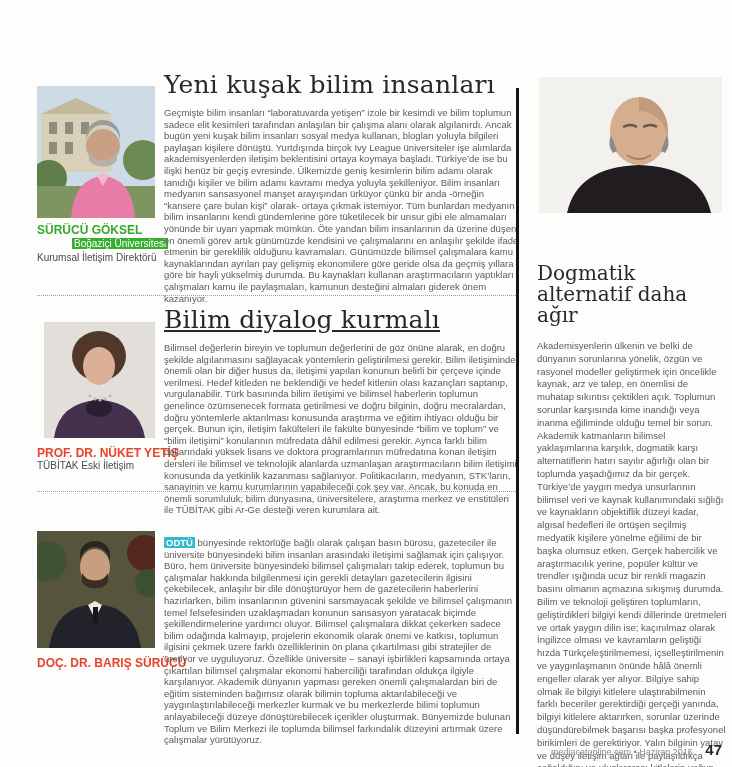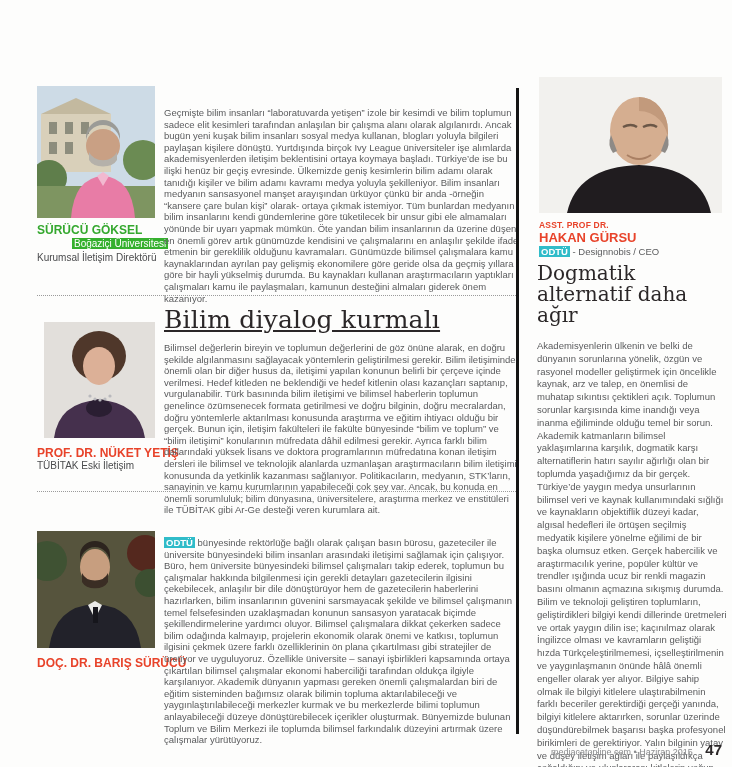--- a/index.html
+++ b/index.html
@@ -51,20 +51,21 @@
       <path d="M52,66 a15,13 0 0 0 28,0 l0,8 a15,10 0 0 1 -28,0 z" fill="#b5b1aa"></path>
       <path d="M34,132 q3,-40 32,-42 q29,2 32,42 z" fill="#e87ca6"></path>
       <polygon points="60,90 66,100 72,90 66,86" fill="#f2b9d0"></polygon>
     </svg>
   </div>
   <div class="abs caption" style="left:37px;top:223px;width:150px;">
     <div class="cap-name green">SÜRÜCÜ GÖKSEL</div>
     <div class="cap-line" style="margin:1px 0;"><span class="hl-green">Boğaziçi Üniversitesi</span></div>
     <div class="cap-line">Kurumsal İletişim Direktörü</div>
   </div>
+  <h1 class="abs headline" style="left:164px;top:70px;">Yeni kuşak bilim insanları</h1>
   <p class="abs body-text" style="left:164px;top:107px;width:356px;">Geçmişte bilim insanları “laboratuvarda yetişen” izole bir kesimdi ve bilim toplumun sadece elit kesimleri tarafından anlaşılan bir çalışma alanı olarak algılanırdı. Ancak bugün yeni kuşak bilim insanları sosyal medya kullanan, blogları yoluyla bilgileri paylaşan kişilere dönüştü. Yurtdışında birçok Ivy League üniversiteler işe alımlarda akademisyenlerden iletişim beklentisini ortaya koymaya başladı. Türkiye’de ise bu ilişki henüz bir geçiş evresinde. Ülkemizde geniş kesimlerin bilim adamı olarak tanıdığı kişiler ve bilim adamı kavramı medya yoluyla şekilleniyor. Bilim insanları medyanın sansasyonel manşet arayışından ürküyor çünkü bir anda -örneğin “kansere çare bulan kişi” olarak- ortaya çıkmak istemiyor. Tüm bunlardan medyanın bilim insanlarını kendi gündemlerine göre tüketilecek bir unsur gibi ele almamaları yönünde bir uyarı yapmak mümkün. Öte yandan bilim insanlarının da üzerine düşen en önemli görev artık günümüzde kendisini ve çalışmalarını en anlaşılır şekilde ifade etmenin bir gereklilik olduğunu kavramaları. Günümüzde bilimsel çalışmalara kamu kaynaklarından ayrılan pay gelişmiş ekonomilere göre geride olsa da geçmiş yıllara göre bir hayli yükselmiş durumda. Bu kaynakları kullanan araştırmacıların yaptıkları çalışmaları kamu ile paylaşmaları, kamunun desteğini almaları giderek önem kazanıyor.</p>
 
   <div class="abs dotted" style="left:37px;top:295px;width:481px;"></div>
 
   <div class="abs photo" style="left:44px;top:322px;width:111px;height:116px;">
     <svg width="111" height="116" viewBox="0 0 111 116">
       <rect width="111" height="116" fill="#ebe9e6"></rect>
       <rect x="0" y="0" width="111" height="116" fill="#e2dfdb"></rect>
       <ellipse cx="55" cy="34" rx="27" ry="25" fill="#4f372a"></ellipse>
       <ellipse cx="55" cy="44" rx="16" ry="19" fill="#dcb097"></ellipse>
@@ -113,25 +114,20 @@
       <ellipse cx="100" cy="54" rx="29" ry="34" fill="#d5ae90"></ellipse>
       <path d="M100,20 a29,34 0 0 1 29,34 l0,10 a29,30 0 0 0 -29,-30 z" fill="#c29a7c"></path>
       <path d="M72,58 q-4,10 2,18 l4,-2 z" fill="#8e8a86"></path>
       <path d="M128,58 q4,10 -2,18 l-4,-2 z" fill="#8e8a86"></path>
       <path d="M84,50 q8,-4 14,0" stroke="#6b5747" stroke-width="2.5" fill="none"></path>
       <path d="M104,50 q8,-4 14,0" stroke="#6b5747" stroke-width="2.5" fill="none"></path>
       <path d="M88,78 q12,8 24,0" stroke="#a97f63" stroke-width="2" fill="none"></path>
       <path d="M28,136 q10,-46 72,-48 q62,2 72,48 z" fill="#201c1f"></path>
     </svg>
   </div>
-  <div class="abs" style="left:539px;top:220px;width:183px;">
-    <div class="cap-pre red">ASST. PROF DR.</div>
-    <div class="rc-name red">HAKAN GÜRSU</div>
-    <div class="rc-org-line"><span class="hl-cyan">ODTÜ</span><span> - Designnobis / CEO</span></div>
-  </div>
   <h2 class="abs rc-headline" style="left:537px;top:263px;width:165px;">Dogmatik alternatif daha ağır</h2>
   <p class="abs rc-body" style="left:537px;top:340px;width:190px;">Akademisyenlerin ülkenin ve belki de dünyanın sorunlarına yönelik, özgün ve rasyonel modeller geliştirmek için öncelikle kaynak, arz ve talep, en önemlisi de muhatap sıkıntısı çektikleri açık. Toplumun sorunlar karşısında kime inandığı veya inanma eğiliminde olduğu temel bir sorun. Akademik katmanların bilimsel yaklaşımlarına karşılık, dogmatik karşı alternatiflerin hatırı sayılır ağırlığı olan bir toplumda yaşadığımız da bir gerçek. Türkiye’de yaygın medya unsurlarının bilimsel veri ve kaynak kullanımındaki sığlığı ve kaynakların objektiflik düzeyi kadar, algısal hedefleri ile örtüşen seçilmiş medyatik kişilere yönelme eğilimi de bir başka olumsuz etken. Gerçek habercilik ve araştırmacılık yerine, popüler kültür ve trendler ışığında ucuz bir renkli magazin basını olmanın açmazına sıkışmış durumda. Bilim ve teknoloji geliştiren toplumların, geliştirdikleri bilgiyi kendi dillerinde üretmeleri ve ortak yaygın dilin ise; kaçınılmaz olarak İngilizce olması ve kavramların geliştiği hızda Türkçeleştirilmemesi, içselleştirilmenin ve yaygınlaşmanın önünde hâlâ önemli engeller olarak yer alıyor. Bilgiye sahip olmak ile bilgiyi kitlelere ulaştırabilmenin farklı beceriler gerektirdiği gerçeği yanında, bilgiyi kitlelere aktarırken, sorunlar üzerinde düşündürebilmek başarısı başka profesyonel birikimleri de gerektiriyor. Yalın bilginin yatay ve düşey iletişim ağları ile paylaşıldıkça çoğaldığını ve uluslararası kitlelerin yoğun katılımı ile giderek geliştiği bir çağda yaşadığımızı da hatırlamamız gerekiyor.</p>
 
   <div class="abs footer" style="left:400px;top:741px;width:322px;">
     <span>mediacatonline.com</span>
     <span>•</span>
     <span>Haziran 2015</span>
     <strong>47</strong>
   </div>
 

